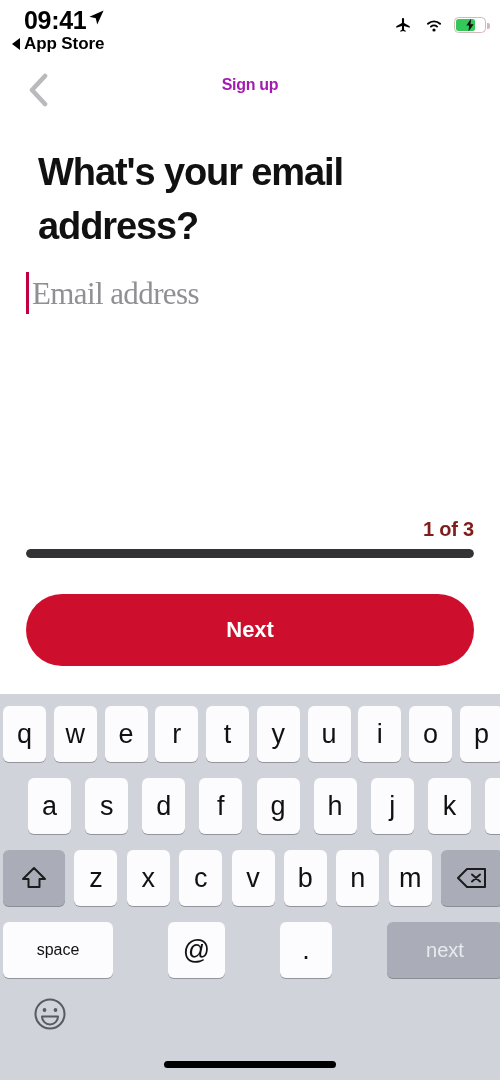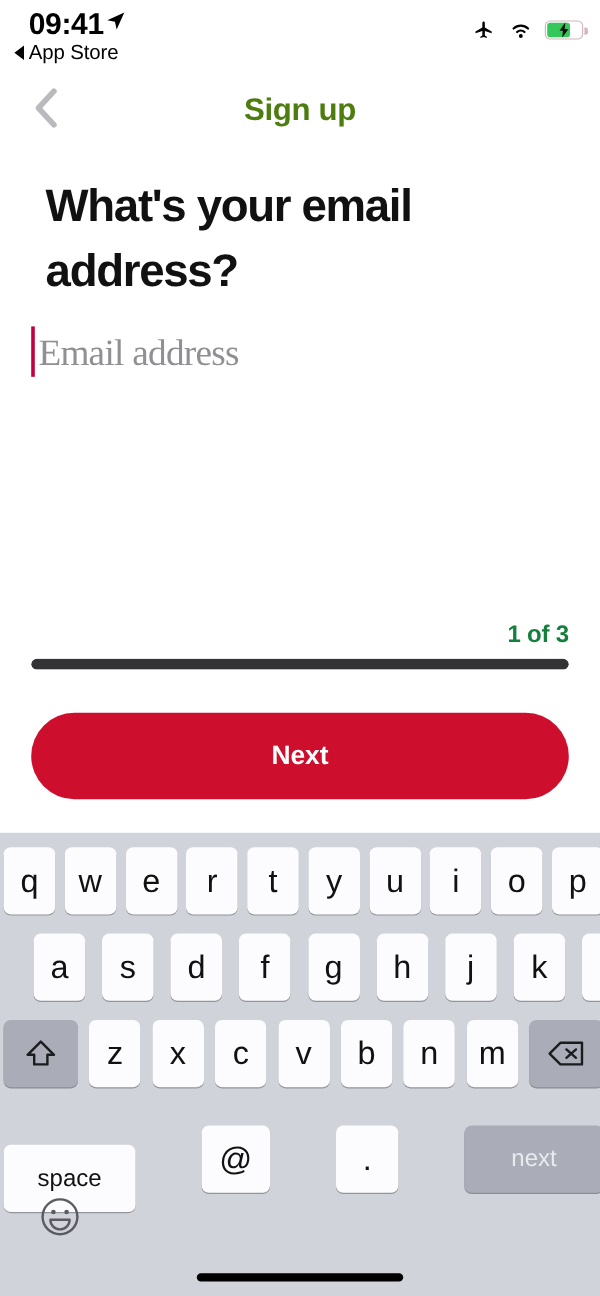--- a/index.html
+++ b/index.html
@@ -38,21 +38,21 @@
     left: 88px;
     top: 9px;
     width: 17px;
     height: 17px;
   }
   .appstore-back {
     position: absolute;
     left: 12px;
     top: 34px;
     font-size: 17px;
-    font-weight: 400;
+    font-weight: 700;
     color: #000;
     letter-spacing: -0.1px;
     display: flex;
     align-items: center;
     gap: 4px;
   }
   .tri-left {
     width: 0; height: 0;
     border-top: 6px solid transparent;
     border-bottom: 6px solid transparent;
@@ -114,23 +114,23 @@
     height: 36px;
     display: flex;
     align-items: center;
     justify-content: center;
   }
   .nav-title {
     position: absolute;
     left: 0; right: 0;
     top: 14px;
     text-align: center;
-    font-size: 26px;
-    font-weight: 700;
-    color: #4d7c0f;
+    font-size: 16px;
+    font-weight: 700;
+    color: #a21caf;
     letter-spacing: -0.3px;
   }
 
   
   .content {
     position: absolute;
     top: 118px; left: 0;
     width: 500px;
   }
   .headline {
@@ -175,21 +175,21 @@
     opacity: 1;
   }
 
   
   .step-label {
     position: absolute;
     top: 518px;
     right: 26px;
     font-size: 20px;
     font-weight: 700;
-    color: #15803d;
+    color: #7f1d1d;
     letter-spacing: -0.2px;
   }
   .progress-track {
     position: absolute;
     top: 549px;
     left: 26px;
     width: 448px;
     height: 9px;
     border-radius: 5px;
     background: #dedede;
@@ -252,21 +252,21 @@
     user-select: none;
   }
   .k-letter { width: 43px; }
   .row2 .k-letter { width: 43px; }
   .key.gray {
     background: #aaadb7;
     box-shadow: 0 1px 0 rgba(130,133,141,0.9);
   }
   .k-shift, .k-back { width: 62px; }
   .k-123 { width: 116px; font-size: 20px; }
-  .k-space { width: 110px; font-size: 20px; margin-top: 32px; }
+  .k-space { width: 110px; font-size: 16px; }
   .k-at { width: 57px; }
   .k-dot { width: 52px; }
   .k-next {
     width: 116px;
     font-size: 20px;
     color: #e9eaee;
   }
   .kb-bottom {
     position: absolute;
     top: 296px;

